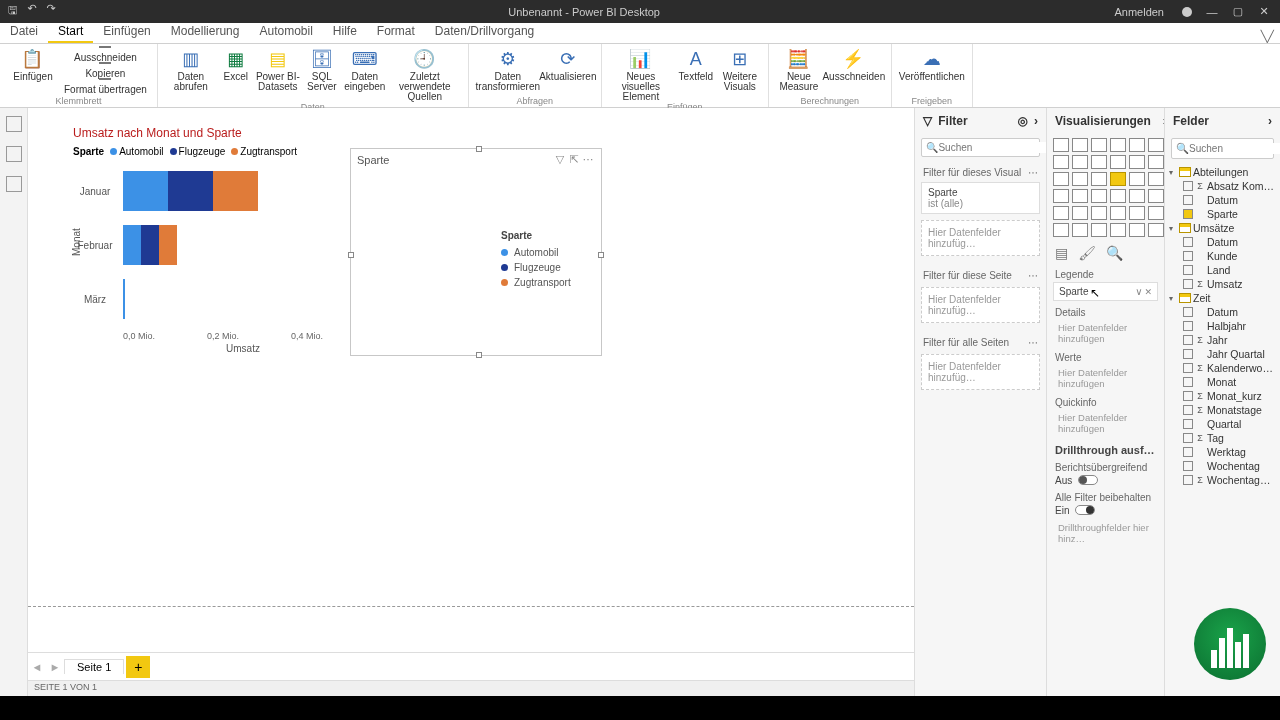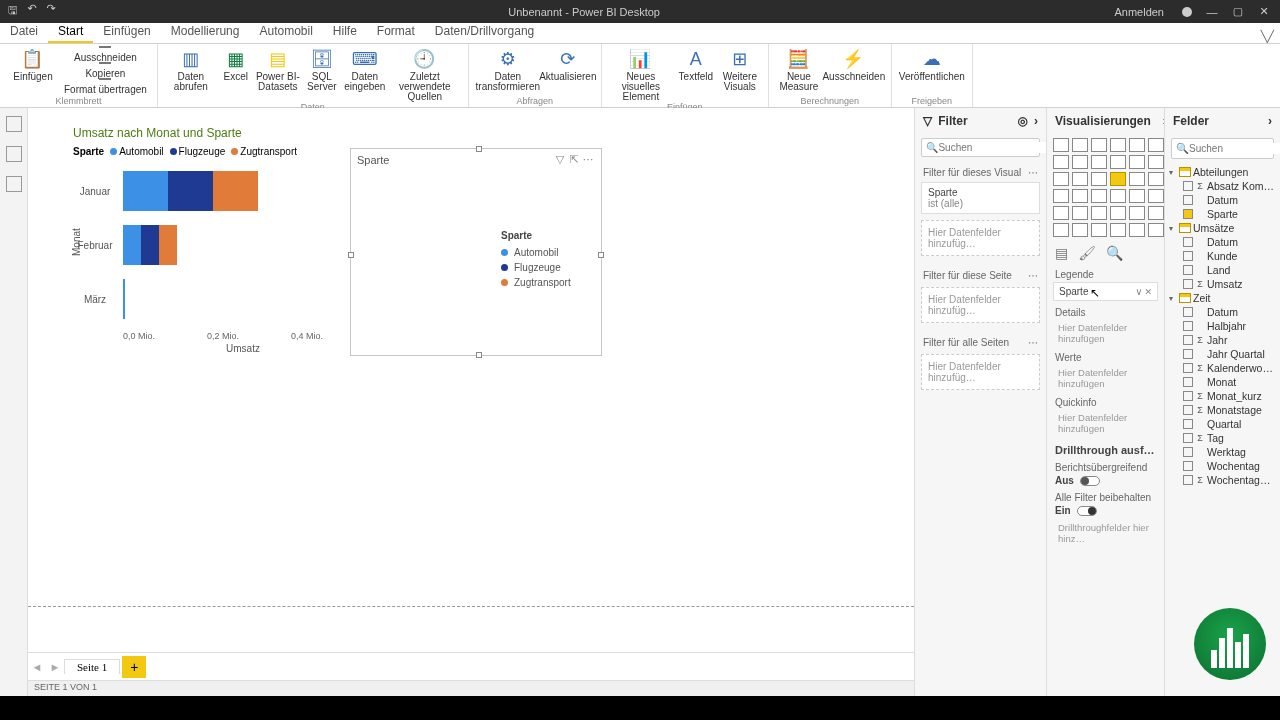--- a/index.html
+++ b/index.html
@@ -37,21 +37,21 @@
 .mainrow { flex: 1; display: flex; min-height: 0; }
 .viewrail { width: 28px; background: #f3f3f3; border-right: 1px solid #ddd; display: flex; flex-direction: column; align-items: center; padding-top: 8px; gap: 14px; }
 .viewrail .vic { width: 16px; height: 16px; border: 1px solid #999; }
 
 .canvas-wrap { flex: 1; display: flex; flex-direction: column; min-width: 0; background: #fff; }
 .canvas { flex: 1; position: relative; background: #fff; }
 .page-edge { position: absolute; left: 0; right: 0; top: 498px; border-top: 1px dashed #999; }
 
 
 .chart-visual { position: absolute; left: 45px; top: 18px; width: 280px; }
-.chart-title { font-size: 12px; color: #4d7c0f; margin-bottom: 6px; }
+.chart-title { font-size: 12px; color: #b91c1c; margin-bottom: 6px; }
 .chart-legend-top { font-size: 10px; display: flex; gap: 6px; align-items: center; }
 .chart-legend-top .lt { font-weight: bold; }
 .dot { width: 7px; height: 7px; border-radius: 50%; display: inline-block; margin-right: 2px; }
 .bars { margin-top: 12px; }
 .bar-row { display: flex; align-items: center; height: 44px; margin-bottom: 10px; }
 .bar-row .cat { width: 50px; text-align: center; font-size: 10px; color: #555; padding-right: 6px; }
 .bar-row .track { position: relative; height: 40px; width: 180px; display: flex; }
 .seg { height: 100%; }
 .axis-x { display: flex; margin-left: 50px; width: 200px; font-size: 9px; color: #666; justify-content: space-between; }
 .axis-ylabel { position: absolute; left: -2px; top: 130px; transform: rotate(-90deg); transform-origin: left top; font-size: 10px; color: #555; }
@@ -82,41 +82,41 @@
 .viz-grid { display: grid; grid-template-columns: repeat(6, 16px); gap: 3px; padding: 4px 6px; }
 .viz-grid .v { width: 16px; height: 14px; border: 1px solid #888; background: #fff; position: relative; }
 .viz-grid .v.sel { background: #f2c811; border-color: #b89400; }
 .viz-tabs { display: flex; gap: 10px; padding: 4px 8px; font-size: 14px; color: #777; }
 .viz-section-lbl { padding: 4px 8px 0 8px; color: #666; }
 .well { margin: 2px 6px; background: #fff; border: 1px solid #ddd; padding: 3px 5px; display: flex; justify-content: space-between; align-items: center; }
 .well .chev { color: #888; }
 .well .rx { color: #888; font-size: 9px; margin-left: 2px; }
 .placeholder { margin: 2px 6px; color: #999; padding: 2px 5px; font-size: 9.5px; }
 .drill-title { padding: 6px 8px 2px 8px; font-size: 11px; font-weight: 600; }
-.toggle-row { display: flex; align-items: center; gap: 6px; padding: 2px 8px; font-weight: bold; }
+.toggle-row { display: flex; align-items: flex-start; gap: 6px; padding: 2px 8px; }
 .toggle { width: 20px; height: 10px; border: 1px solid #888; border-radius: 5px; position: relative; background: #fff; }
 .toggle .knob { width: 8px; height: 8px; background: #555; border-radius: 50%; position: absolute; top: 0; }
 .toggle.off .knob { left: 0; }
 .toggle.on .knob { right: 0; background: #333; }
 
 
 .fieldspane { width: 116px; background: #f6f6f6; border-left: 1px solid #ddd; display: flex; flex-direction: column; font-size: 10.5px; color: #333; }
 .tree { padding: 2px 4px; overflow: hidden; }
 .tree .node { display: flex; align-items: center; gap: 2px; padding: 1px 0; white-space: nowrap; }
 .tree .node .twist { width: 8px; font-size: 8px; color: #666; }
 .tree .node .tbl-ic { width: 12px; height: 10px; background: linear-gradient(#f2c811 40%, #fff 40%); border: 1px solid #b89400; }
 .tree .node.field { padding-left: 14px; }
 .tree .cb { width: 10px; height: 10px; border: 1px solid #888; display: inline-block; }
 .tree .cb.checked { background: #f2c811; }
 .tree .fic { width: 10px; display: inline-block; text-align: center; font-size: 9px; color: #555; }
 
 
 .pagetabs { height: 28px; background: #fff; border-top: 1px solid #ddd; display: flex; align-items: center; font-size: 11px; }
 .pagetabs .nav { width: 18px; text-align: center; color: #aaa; }
-.pagetabs .pt { padding: 1px 12px; border: 1px solid #ddd; border-bottom: none; background: #fff; font-family: Liberation Serif, serif; }
+.pagetabs .pt { padding: 1px 12px; border: 1px solid #ddd; border-bottom: none; background: #fff; }
 .pagetabs .add { width: 24px; height: 22px; background: #f2c811; text-align: center; line-height: 22px; margin-left: 2px; font-size: 14px; }
 
 
 .statusbar { height: 16px; background: #f0f0f0; border-top: 1px solid #ddd; font-size: 9px; color: #666; padding: 1px 6px; }
 
 
 .float-logo { position: absolute; right: 14px; bottom: 40px; width: 72px; height: 72px; border-radius: 50%; background: radial-gradient(circle at 50% 40%, #1aa34a, #0b6e30); display: flex; align-items: flex-end; justify-content: center; padding-bottom: 12px; }
 .float-logo .bar { width: 6px; background: #fff; margin: 0 1px; }
 
 .cursor { position: absolute; left: 1090px; top: 286px; font-size: 12px; color: #000; pointer-events: none; }

